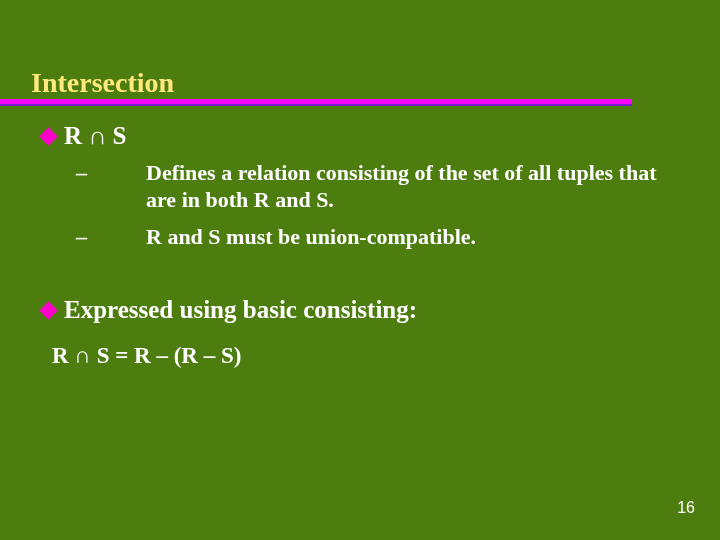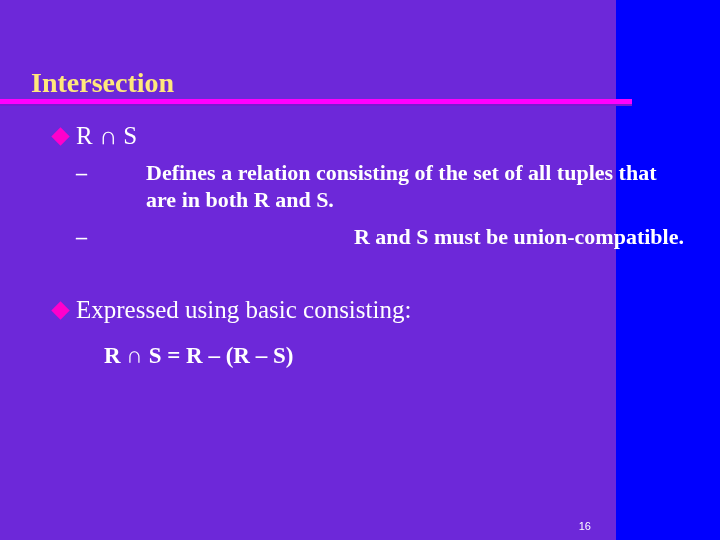--- a/index.html
+++ b/index.html
@@ -8,23 +8,23 @@
   }
   body {
     width: 720px;
     height: 540px;
     overflow: hidden;
     background: #0000ff;
     font-family: "Liberation Serif", "DejaVu Serif", serif;
   }
   .slide {
     position: relative;
-    width: 616px;
+    width: 720px;
     height: 540px;
-    background: #6d28d9;
+    background: #4d7c0f;
     box-sizing: border-box;
   }
 
   
   .slide-title {
     position: absolute;
     left: 31px;
     top: 69px;
     font-size: 28px;
     font-weight: bold;
@@ -64,24 +64,24 @@
     position: absolute;
     left: 0;
     top: 122px;
     width: 720px;
   }
 
   .lvl1 {
     position: relative;
     display: flex;
     align-items: flex-start;
-    padding-left: 54px;
+    padding-left: 42px;
     color: #ffffff;
     font-size: 25px;
-    font-weight: normal;
+    font-weight: bold;
     line-height: 1.12;
   }
   .lvl1 .bullet-diamond {
     flex: 0 0 auto;
     width: 13px;
     height: 13px;
     margin-top: 8px;
     margin-right: 9px;
     background: #ff00cc;
     transform: rotate(45deg);
@@ -109,38 +109,38 @@
   }
   .lvl2 .lvl2-text {
     flex: 1 1 auto;
     margin-left: 48px;
   }
 
   .formula-line {
     color: #ffffff;
     font-size: 23px;
     font-weight: bold;
-    padding-left: 104px;
+    padding-left: 52px;
     line-height: 1.2;
     white-space: nowrap;
   }
 
   .spacer-sm { height: 10px; }
   .spacer-md { height: 18px; }
   .spacer-lg { height: 46px; }
 
-  .nowrap { white-space: nowrap; text-align: right; }
+  .nowrap { white-space: nowrap; }
 
   
   .slide-number {
     position: absolute;
     right: 25px;
-    bottom: 8px;
+    bottom: 24px;
     color: #ffffff;
-    font-size: 11px;
+    font-size: 16px;
     font-weight: normal;
     font-family: "Liberation Sans", sans-serif;
     line-height: 1;
   }
 </style>
 </head>
 <body>
 
 <div class="slide">
 

